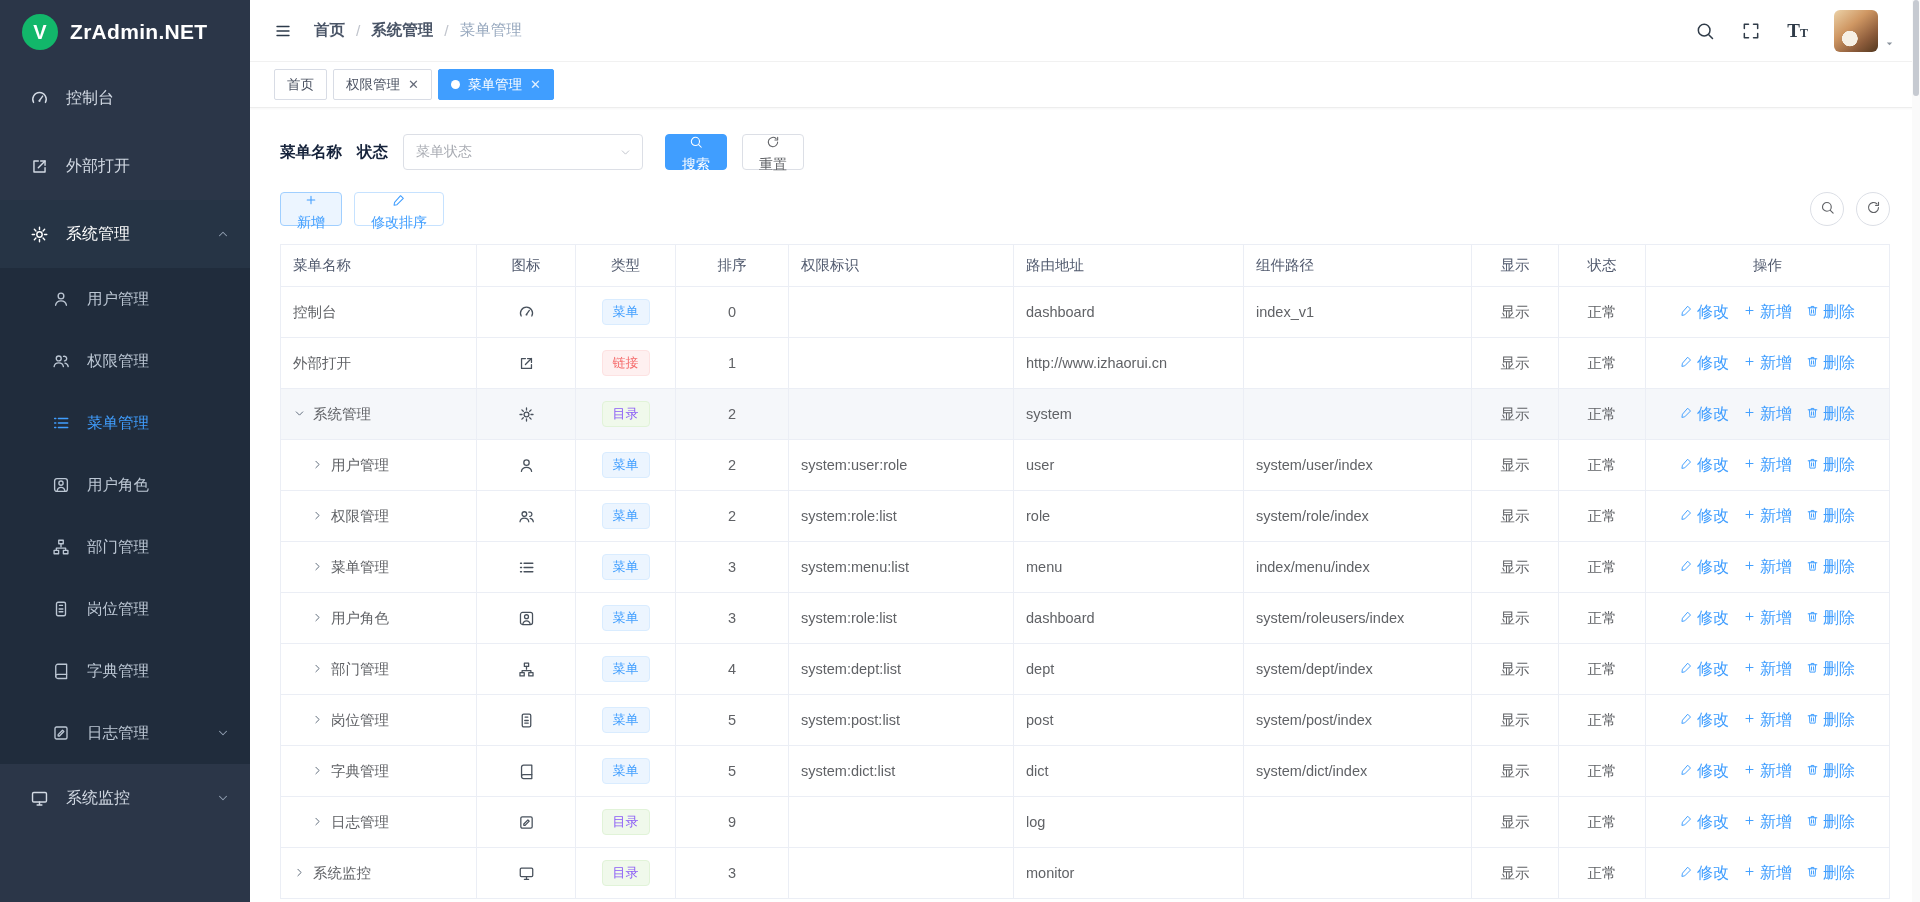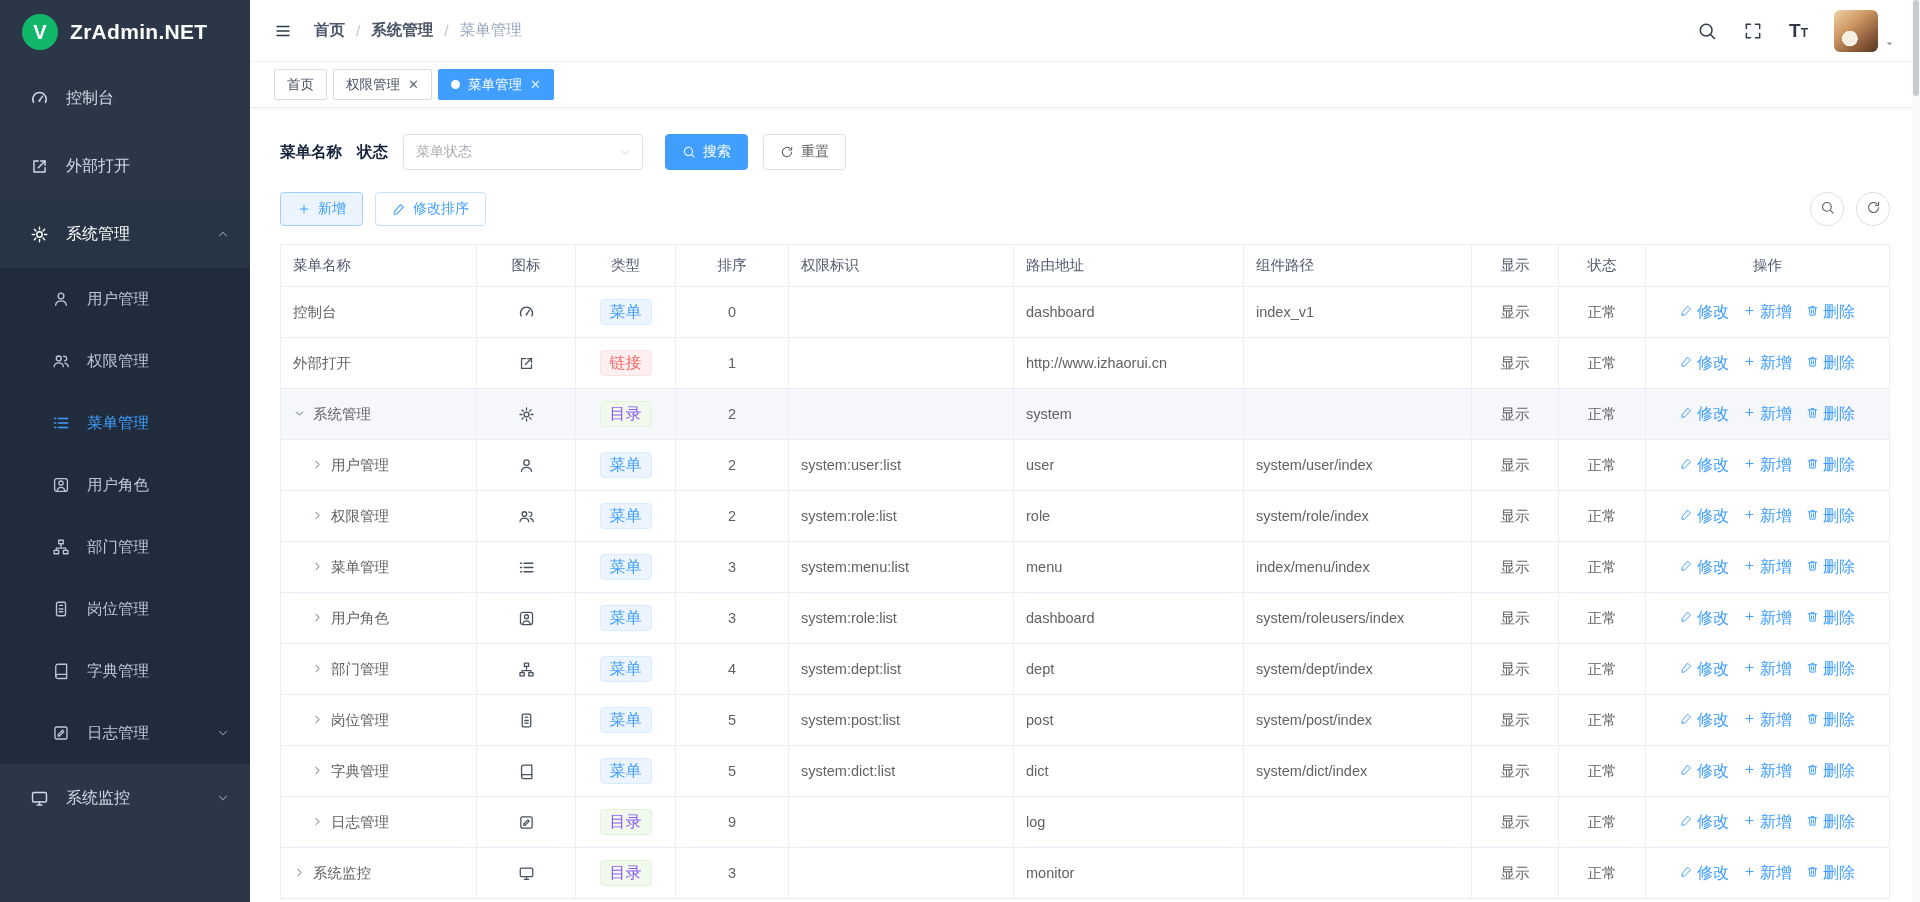--- a/index.html
+++ b/index.html
@@ -26,21 +26,21 @@
 
   
   .main { flex:1; display:flex; flex-direction:column; background:#fff; position:relative; overflow:hidden; }
 
   .topbar { height:62px; display:flex; align-items:center; padding:0 24px; border-bottom:1px solid #f1f1f1; flex-shrink:0; }
   .hamburger { color:#2c3a4a; margin-right:22px; cursor:pointer; display:flex; }
   .breadcrumb { display:flex; align-items:center; gap:11px; font-size:15.5px; }
   .crumb { color:#4a5567; font-weight:600; cursor:pointer; }
   .crumb.last { color:#97a8be; font-weight:400; cursor:default; }
   .crumb-sep { color:#c0c4cc; }
-  .topbar-right { margin-left:auto; display:flex; align-items:center; gap:26px; }
+  .topbar-right { margin-left:auto; display:flex; align-items:center; gap:26px;font-family:Liberation Serif, serif; }
   .top-icon { color:#2f3b48; cursor:pointer; display:flex; align-items:center; }
   .ticon { font-weight:700; font-size:19px; color:#2f3b48; line-height:1; cursor:pointer; }
   .ticon .t-small { font-size:12px; font-weight:700; }
   .avatar-wrap { display:flex; align-items:flex-end; gap:5px; }
   .avatar { width:44px; height:42px; border-radius:6px; cursor:pointer;
     background:
       radial-gradient(circle at 36% 68%, #f6efe4 0 19%, rgba(0,0,0,0) 20%),
       linear-gradient(140deg,#ecd2a8 0%,#cf9763 38%,#8d5c3b 72%,#53381f 100%); }
   .avatar-caret { color:#8b949e; display:flex; margin-bottom:2px; cursor:pointer; }
 
@@ -57,21 +57,21 @@
   .flabel { font-size:15.5px; font-weight:700; color:#16233b; margin-right:15px; white-space:nowrap; }
   .finput { width:250px; height:36px; border:1px solid #dcdfe6; border-radius:4px; padding:0 12px;
     font-size:14px; color:#606266; outline:none; margin-right:30px; font-family:inherit; }
   .finput::placeholder { color:#a8abb2; }
   .fselect { width:240px; height:36px; border:1px solid #dcdfe6; border-radius:4px; padding:0 10px 0 12px;
     display:flex; align-items:center; justify-content:space-between; color:#a8abb2; font-size:14px;
     margin-right:22px; cursor:pointer; background:#fff; }
   .fselect .chev { color:#c0c4cc; display:flex; }
 
   .btn { height:36px; padding:0 16px; border-radius:4px; border:1px solid #dcdfe6; background:#fff;
-    color:#606266; font-size:14px; display:inline-flex; align-items:center; gap:7px; cursor:pointer; font-family:inherit; }
+    color:#606266; font-size:14px; display:inline-flex; align-items:center; gap:7px; cursor:pointer; font-family:inherit;flex-direction:column; }
   .btn .bicon { display:flex; }
   .btn.primary { background:#409eff; border-color:#409eff; color:#fff; margin-right:15px; }
   .btn.plain-strong { background:#ecf5ff; border-color:#a0cfff; color:#409eff; }
   .btn.plain-light { background:#fff; border-color:#c6e2ff; color:#409eff; }
 
   .toolbar { display:flex; align-items:center; justify-content:space-between; padding:22px 30px 0; flex-shrink:0; }
   .toolbar-left { display:flex; gap:12px; }
   .toolbar .btn { height:34px; }
   .toolbar-right { display:flex; gap:12px; }
   .circle-btn { width:34px; height:34px; border-radius:50%; border:1px solid #dcdfe6; background:#fff;
@@ -79,21 +79,21 @@
 
   .table-wrap { margin:18px 30px 0; overflow:hidden; flex:1; }
   table { width:100%; border-collapse:collapse; table-layout:fixed; border:1px solid #ebeef5; }
   th,td { border-right:1px solid #ebeef5; border-bottom:1px solid #ebeef5; font-size:14.5px;
     padding:0 12px; overflow:hidden; white-space:nowrap; }
   th { height:42px; color:#515a6e; font-weight:500; background:#fff; }
   td { height:51px; color:#606266; background:#fff; }
   tr.hl td { background:#f5f7fa; }
   .al { text-align:left; } .ac { text-align:center; }
   .tag { display:inline-block; min-width:48px; text-align:center; height:26px; line-height:24px;
-    padding:0 9px; border:1px solid; border-radius:4px; font-size:16px; }
+    padding:0 9px; border:1px solid; border-radius:4px; font-size:13px; }
   .tag.blue  { background:#ecf5ff; border-color:#d9ecff; color:#409eff; }
   .tag.red   { background:#fef0f0; border-color:#fde2e2; color:#f56c6c; }
   .tag.green { background:#f0f9eb; border-color:#e1f3d8; color:#8b5cf6; }
   .cell-icon { color:#48515c; display:inline-flex; vertical-align:middle; }
   .tree-arrow { color:#5f6b7a; display:inline-flex; margin-right:7px; vertical-align:-1px; cursor:pointer; }
   .indent { display:inline-block; width:18px; }
   .op-link { color:#409eff; display:inline-flex; align-items:center; gap:4px; cursor:pointer;
     margin:0 7px; font-size:16px; }
 
   .page-scrollbar { position:absolute; right:0; top:0; width:8px; height:100%; background:#fafafa; }
@@ -476,21 +476,21 @@
                   </svg>
                 </span><span>用户管理</span></td>
               <td class="ac"><span class="cell-icon">
                   <svg width="17" height="17" viewBox="0 0 24 24" fill="none" stroke="currentColor" stroke-width="1.8" stroke-linecap="round" stroke-linejoin="round">
                     <circle cx="12" cy="8" r="3.8"></circle>
                     <path d="M4.8 20.3c.6-3.8 3.6-5.8 7.2-5.8s6.6 2 7.2 5.8"></path>
                   </svg>
                 </span></td>
               <td class="ac"><span class="tag blue">菜单</span></td>
               <td class="ac">2</td>
-              <td class="al">system:user:list</td>
+              <td class="al">system:user:role</td>
               <td class="al">user</td>
               <td class="al">system/user/index</td>
               <td class="ac">显示</td>
               <td class="ac">正常</td>
               <td class="ac"><span class="op-link"><span><svg width="13" height="13" viewBox="0 0 24 24" fill="none" stroke="currentColor" stroke-width="1.8" stroke-linecap="round" stroke-linejoin="round">
                       <path d="M14.7 4.6l4.7 4.7L8.6 20.1 3.5 21l.9-5.1z"></path>
                     </svg></span>修改</span><span class="op-link"><span><svg width="13" height="13" viewBox="0 0 24 24" fill="none" stroke="currentColor" stroke-width="1.8" stroke-linecap="round" stroke-linejoin="round">
                       <path d="M12 5.5v13M5.5 12h13"></path>
                     </svg></span>新增</span><span class="op-link"><span><svg width="13" height="13" viewBox="0 0 24 24" fill="none" stroke="currentColor" stroke-width="1.8" stroke-linecap="round" stroke-linejoin="round">
                       <path d="M4 7h16M9.5 7V4.5h5V7M6.2 7l1 13.5h9.6l1-13.5M10.2 10.8v6M13.8 10.8v6"></path>

